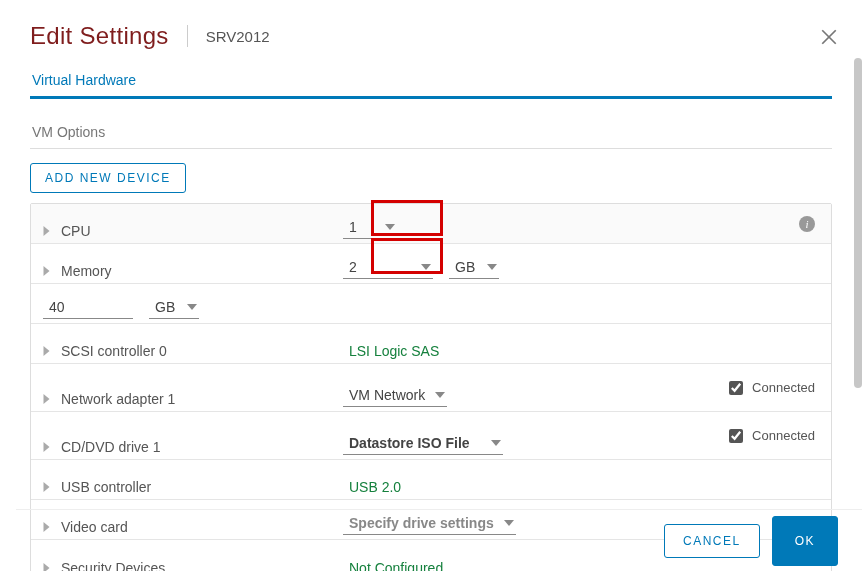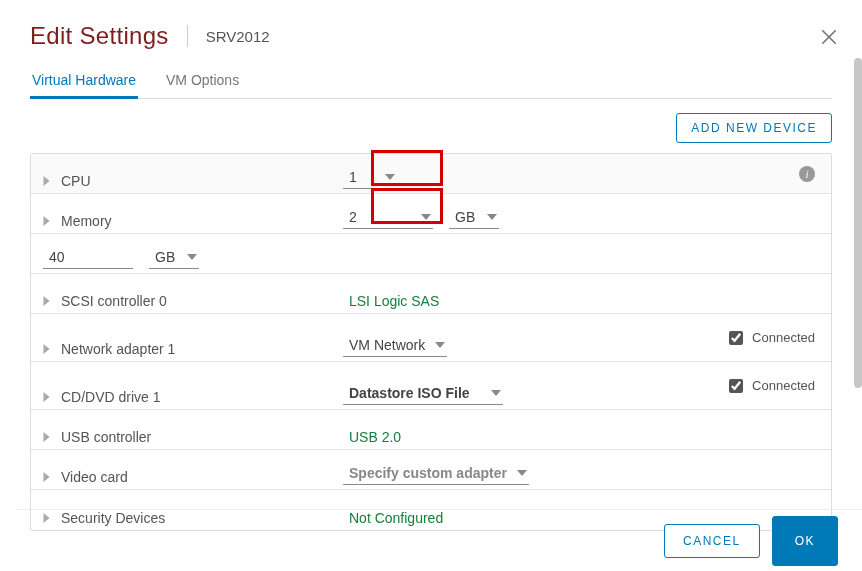--- a/index.html
+++ b/index.html
@@ -47,35 +47,35 @@
     height: 20px;
     color: #777;
     cursor: pointer;
   }
   .close-x svg { width: 18px; height: 18px; }
   .tabs {
     display: flex;
     gap: 26px;
     margin-top: 22px;
     border-bottom: 1px solid #ddd;
+    flex-direction: column;
   }
   .tab {
     padding: 0 2px 8px 2px;
     color: #777;
     cursor: pointer;
     font-size: 14px;
   }
   .tab.active {
     color: #0079b8;
     border-bottom: 3px solid #0079b8;
     margin-bottom: -1px;
   }
   .add-row {
     display: flex;
-    justify-content: flex-end;
     padding: 14px 0 10px 0;
   }
   .add-btn {
     border: 1px solid #0079b8;
     background: #fff;
     color: #0079b8;
     font-size: 12px;
     letter-spacing: 1.5px;
     padding: 7px 14px;
     border-radius: 3px;
@@ -384,21 +384,21 @@
       <div class="row-label-area">
         <span class="chevron">
             <svg viewBox="0 0 6 10" fill="currentColor">
               <path d="M0 0 L6 5 L0 10 Z"></path>
             </svg>
           </span>
         <span>Video card</span>
       </div>
       <div class="row-value-area">
         <div class="underline-field wide">
-          <span>Specify custom adapter</span>
+          <span>Specify drive settings</span>
           <span class="caret">
               <svg viewBox="0 0 10 6" fill="currentColor">
                 <path d="M0 0 L5 6 L10 0 Z"></path>
               </svg>
             </span>
         </div>
       </div>
     </div>
 
     <div class="hw-row">

